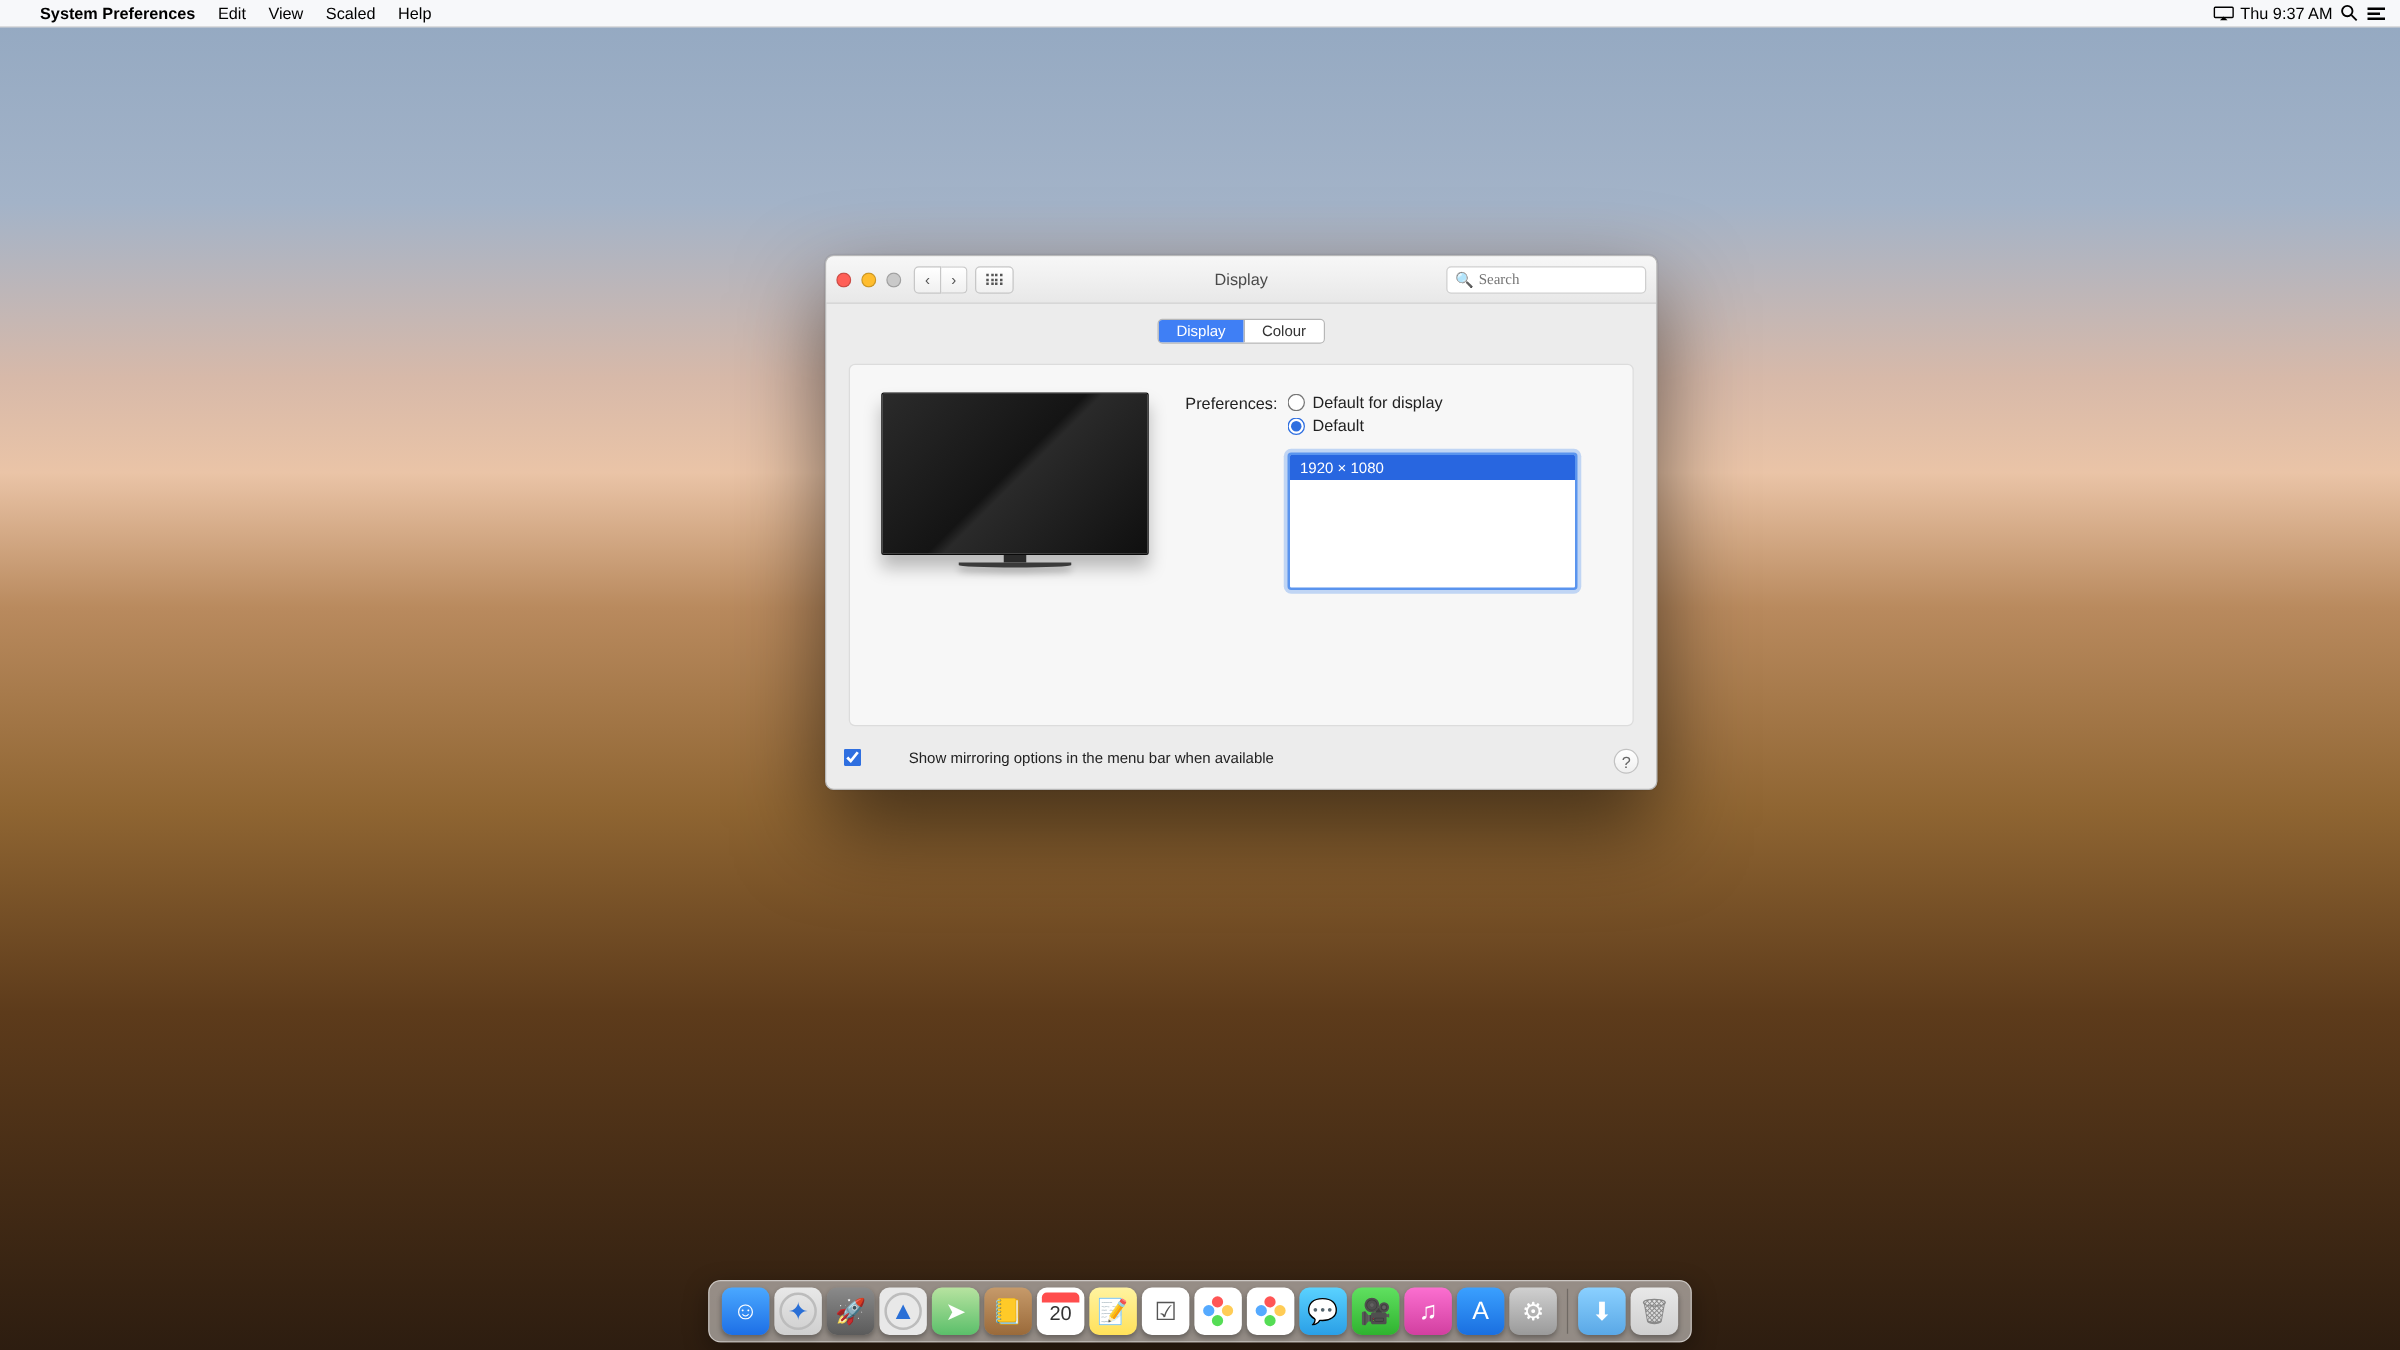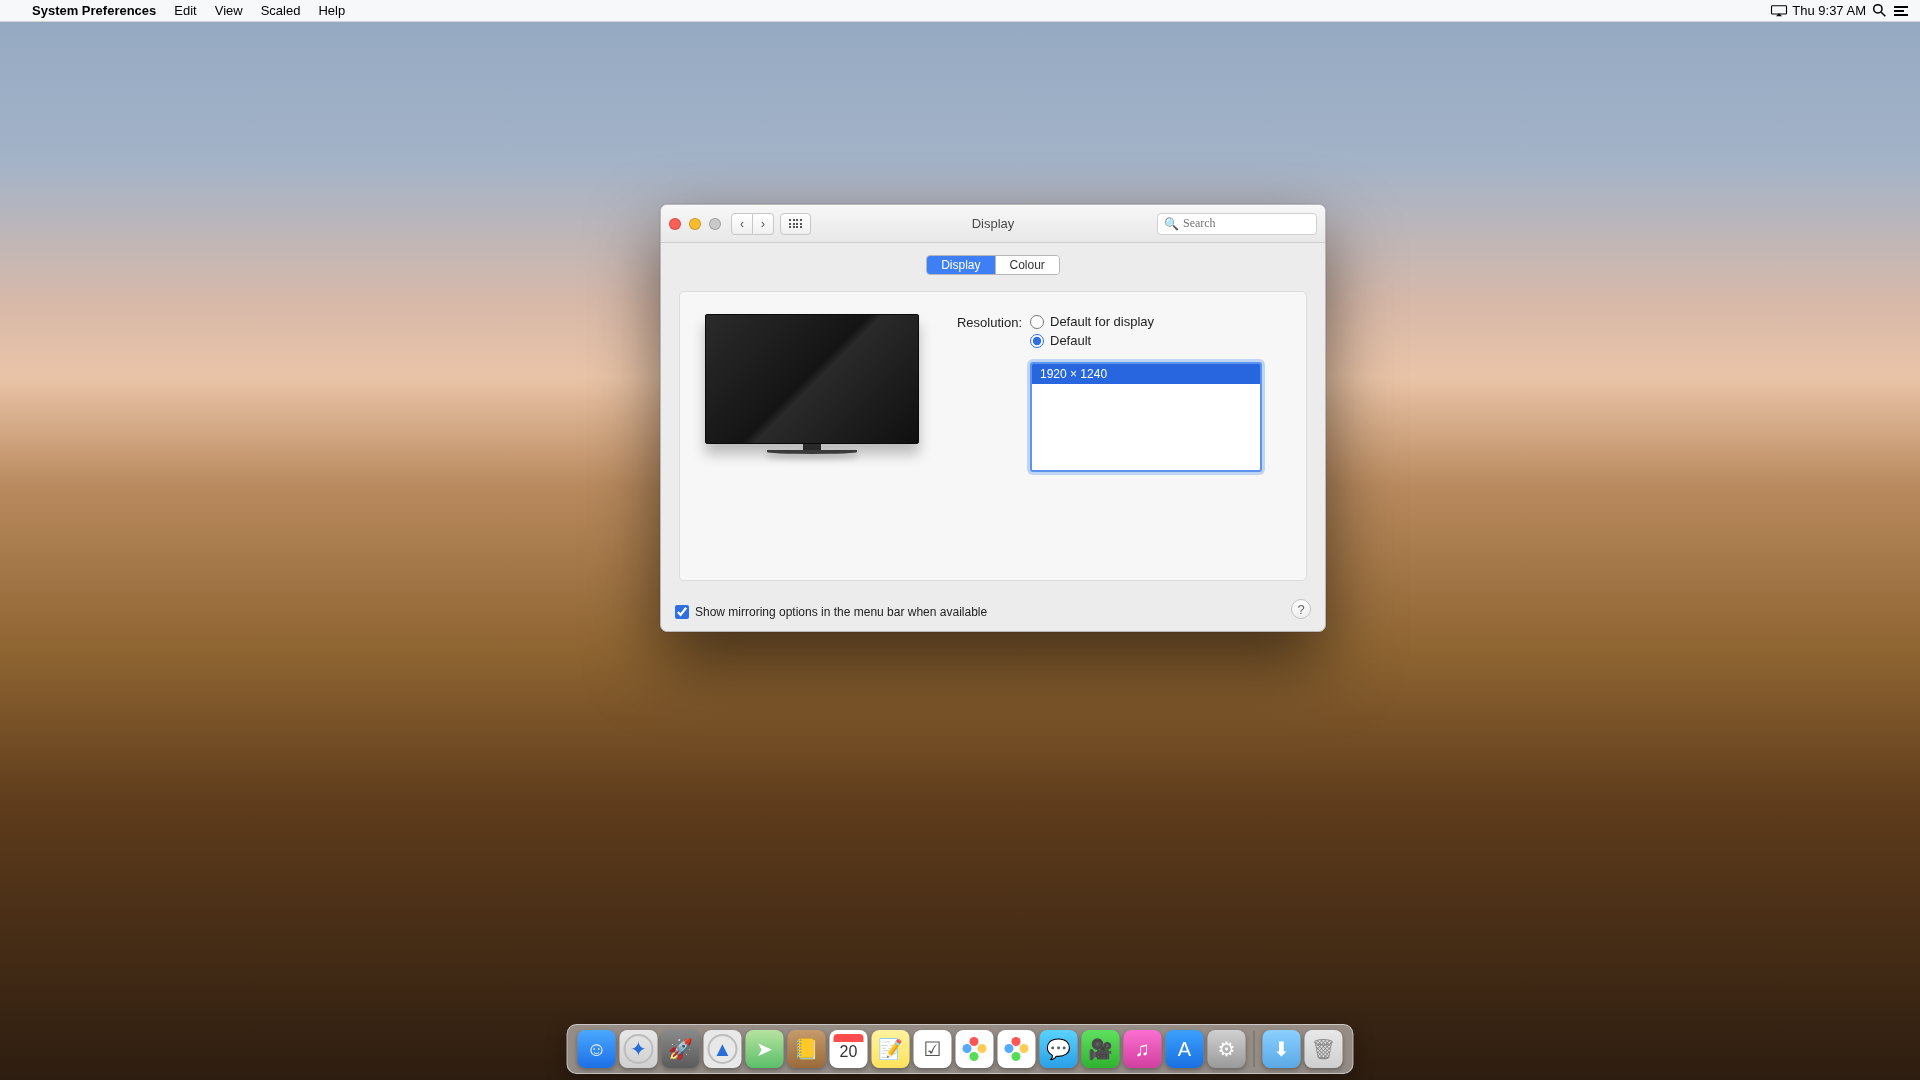--- a/index.html
+++ b/index.html
@@ -131,22 +131,22 @@
     overflow:hidden;
   }
   .resbox .item {
     padding:3px 8px; font-size:12px;
   }
   .resbox .item.selected { background:#2866e0; color:#fff; }
 
   
   .winfooter {
     padding:8px 14px 12px 14px;
-    display:flex; align-items:flex-end;
-    font-size:12px; color:#222;
+    display:flex; align-items:flex-start;
+    font-size:12px; color:#222;gap:32px;
   }
   .winfooter input[type=checkbox]{ width:14px; height:14px; margin-right:6px; accent-color:#2f6fe0; }
   .helpbtn {
     margin-left:auto; width:20px; height:20px; border-radius:50%;
     background:linear-gradient(#ffffff,#efefef);
     border:1px solid #c2c2c2;
     display:flex; align-items:center; justify-content:center;
     font-size:13px; color:#666;
   }
 
@@ -278,32 +278,32 @@
 
     <div class="panel">
       <div class="monitor">
         <div class="screen"></div>
         <div class="standneck"></div>
         <div class="standbase"></div>
       </div>
 
       <div class="rightcol">
         <div class="row">
-          <div class="label">Resolution:</div>
+          <div class="label">Preferences:</div>
           <div class="radios">
             <label class="radio">
               <input type="radio" name="res" style="">
               <span>Default for display</span>
             </label>
             <label class="radio">
               <input type="radio" name="res" checked="" style="">
               <span>Default</span>
             </label>
             <div class="resbox">
-              <div class="item selected">1920 × 1240</div>
+              <div class="item selected">1920 × 1080</div>
             </div>
           </div>
         </div>
       </div>
     </div>
   </div>
 
   <div class="winfooter">
     <input type="checkbox" checked="" style="">
     <span>Show mirroring options in the menu bar when available</span>

